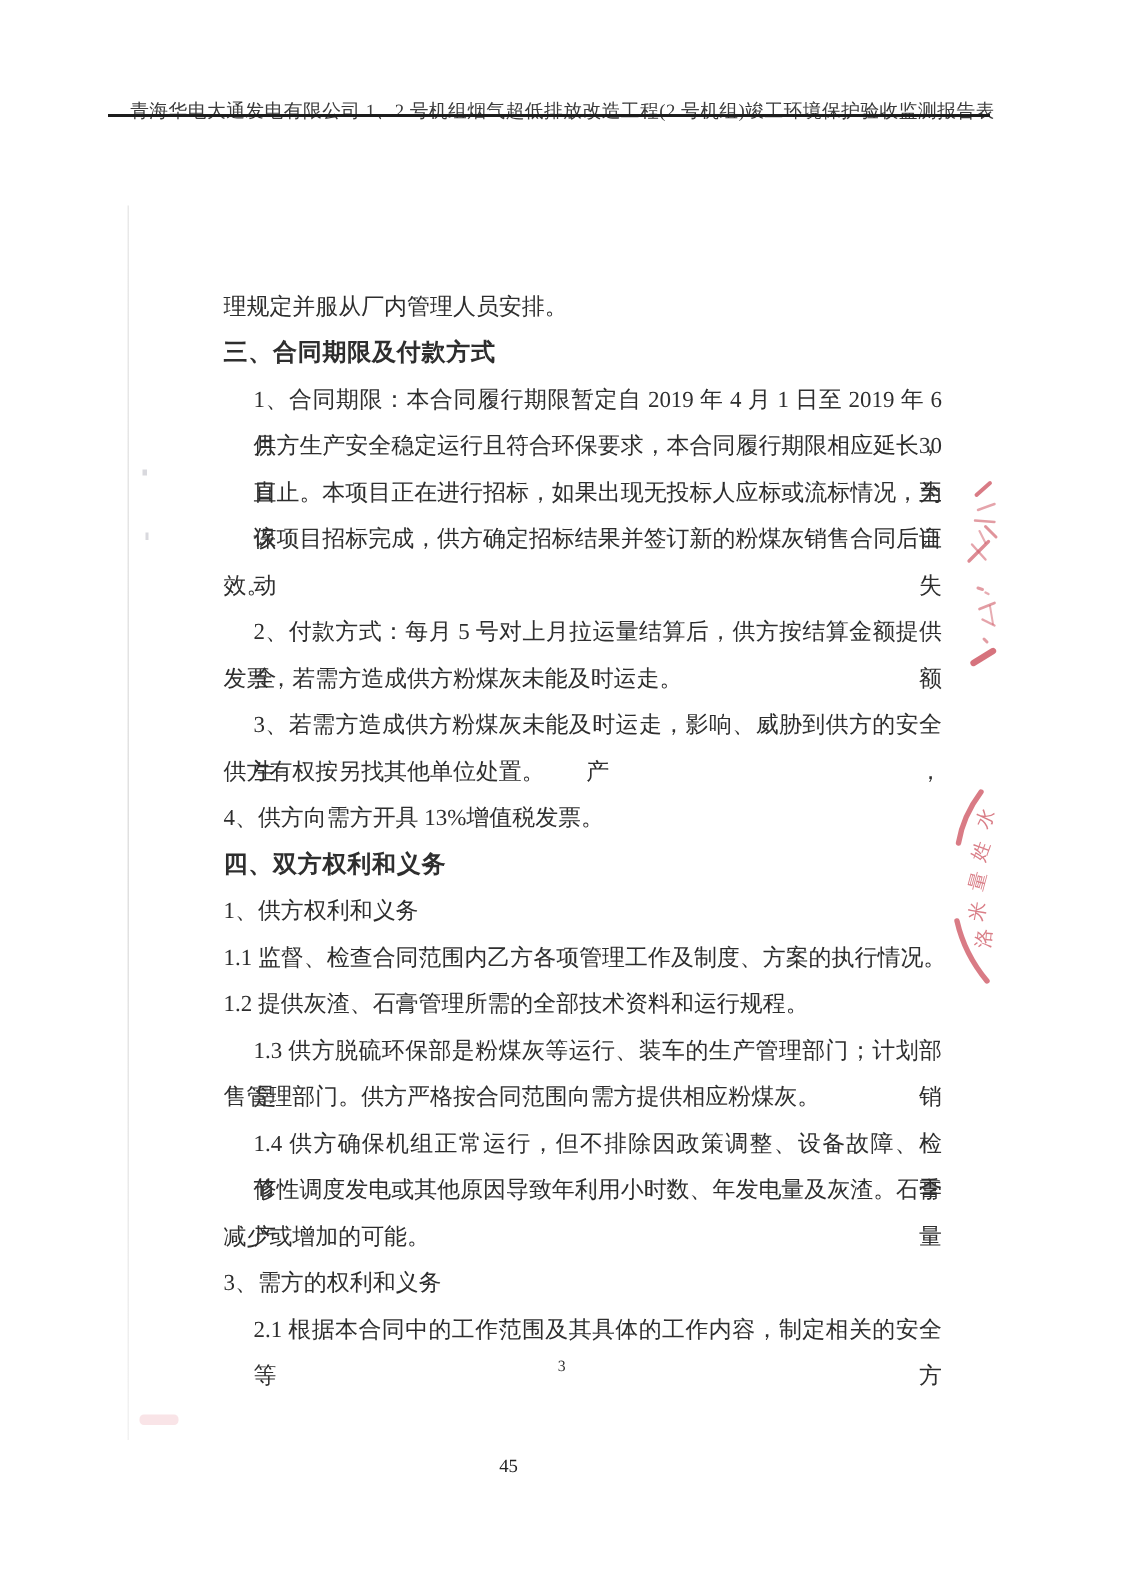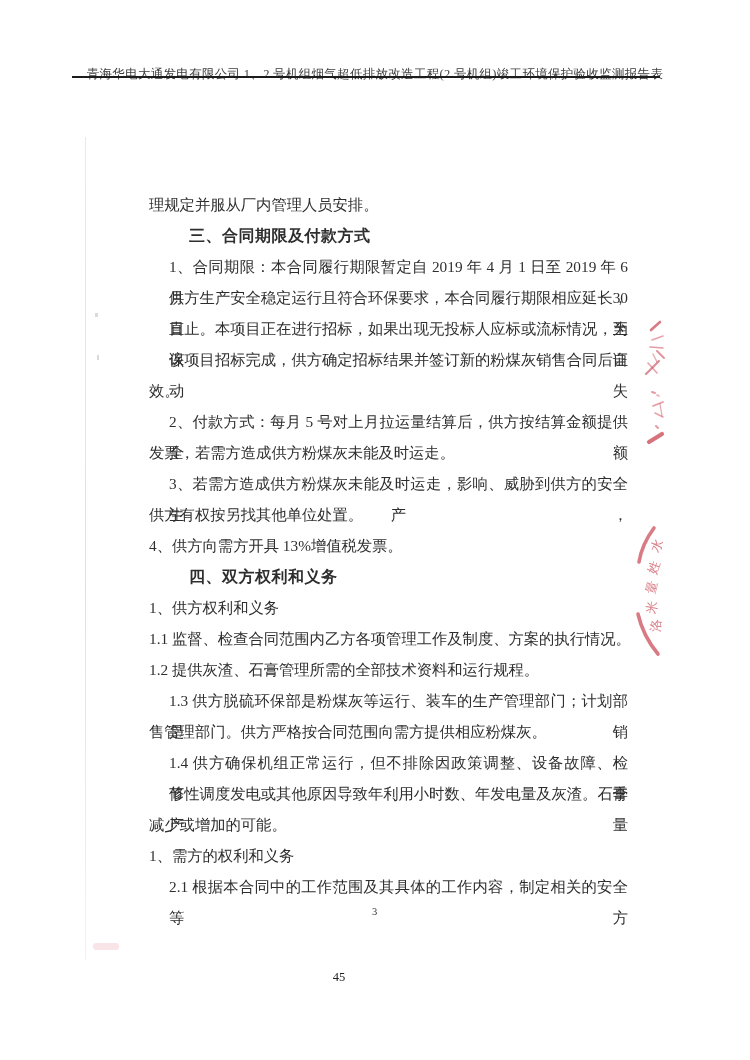--- a/index.html
+++ b/index.html
@@ -43,21 +43,21 @@
     position:absolute;left:64px;top:52px;width:479px;
     color:var(--text);
   }
   .line{
     height:31px;line-height:31px;
     font-size:15.3px;
     overflow:visible;
   }
   .line.left{text-align:left;white-space:nowrap;}
   .line.justify{text-align:justify;text-align-last:justify;text-justify:inter-character;margin-left:20px;}
-  .line.heading{font-weight:bold;font-size:16px;letter-spacing:0.5px;margin-left:40px;}
+  .line.heading{font-weight:bold;font-size:16px;letter-spacing:0.5px;}
   .inner-pageno{
     margin-top:4px;
     text-align:center;
     font-size:10.5px;color:#333;
     transform:translateX(-14px);
   }
   .doc-footer{
     position:absolute;top:970px;left:16px;width:646px;
     text-align:center;font-size:12.5px;color:#222;
   }
@@ -94,21 +94,21 @@
       <div class="line left">4、供方向需方开具 13%增值税发票。</div>
       <div class="line heading left">四、双方权利和义务</div>
       <div class="line left">1、供方权利和义务</div>
       <div class="line left">1.1 监督、检查合同范围内乙方各项管理工作及制度、方案的执行情况。</div>
       <div class="line left">1.2 提供灰渣、石膏管理所需的全部技术资料和运行规程。</div>
       <div class="line justify">1.3 供方脱硫环保部是粉煤灰等运行、装车的生产管理部门；计划部是销</div>
       <div class="line left">售管理部门。供方严格按合同范围向需方提供相应粉煤灰。</div>
       <div class="line justify">1.4 供方确保机组正常运行，但不排除因政策调整、设备故障、检修、季</div>
       <div class="line justify">节性调度发电或其他原因导致年利用小时数、年发电量及灰渣。石膏产量</div>
       <div class="line left">减少或增加的可能。</div>
-      <div class="line left">1、需方的权利和义务</div>
+      <div class="line left">3、需方的权利和义务</div>
       <div class="line justify">2.1 根据本合同中的工作范围及其具体的工作内容，制定相关的安全等方</div>
     </div>
   <div class="inner-pageno text-block" style="top:765px;">3</div>
 </div>
 
 <div class="seal upper">
   <svg width="42" height="132" viewBox="0 0 42 132">
     <g stroke="var(--seal)" fill="none" stroke-linecap="round">
       <path d="M13 12 L22 4" stroke-width="2.6" opacity="0.8"></path>
       <path d="M14 22 l11 -4" stroke-width="1.6" opacity="0.55"></path>

